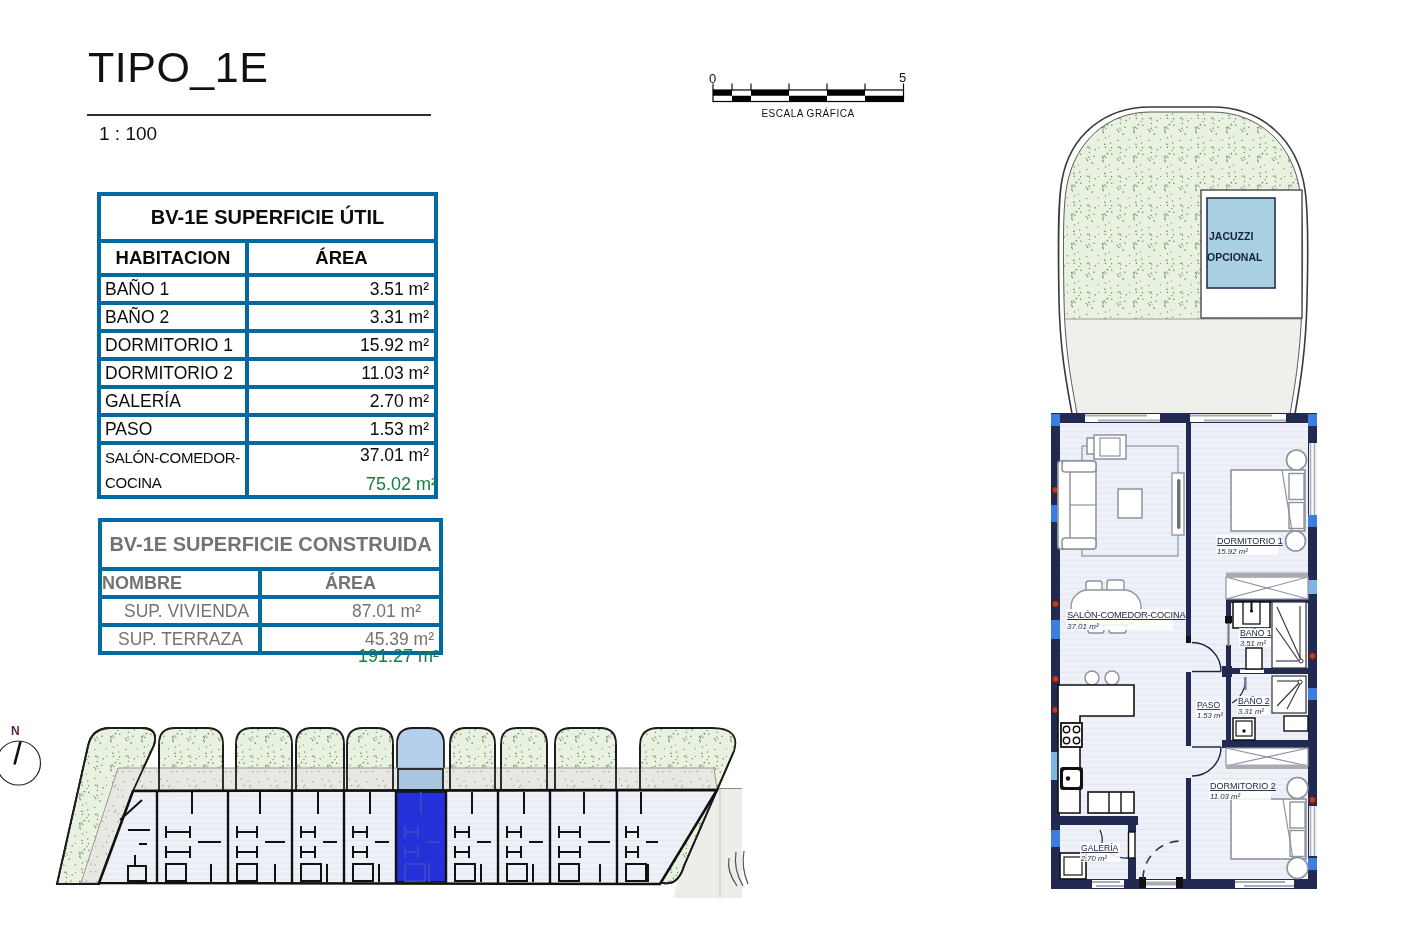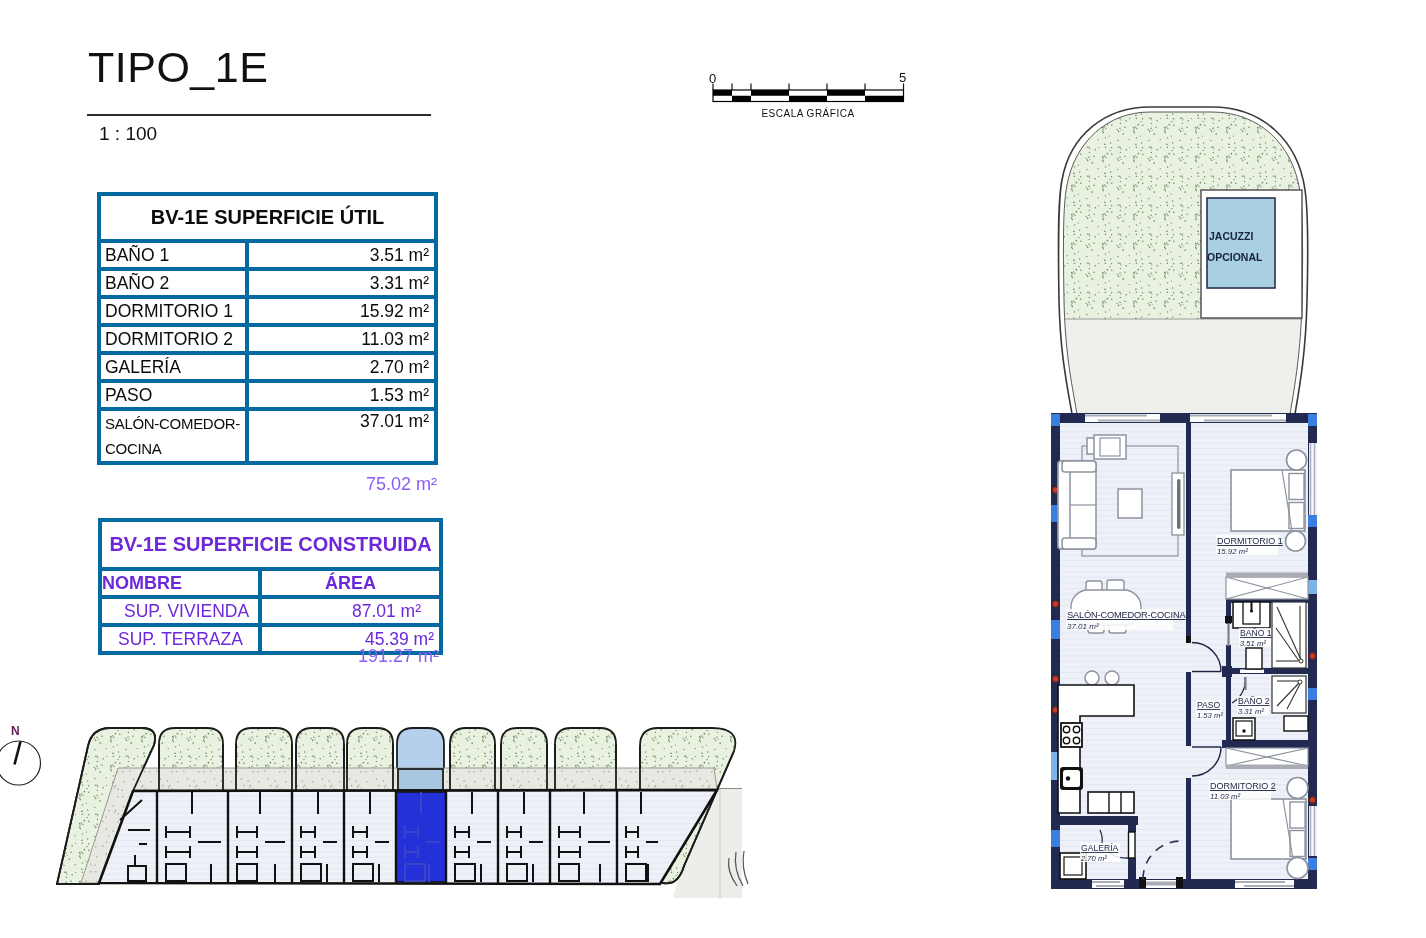--- a/index.html
+++ b/index.html
@@ -1,21 +1,21 @@
 <!DOCTYPE html>
 <html><head>
 <meta charset="utf-8">
 <style>
   html,body{margin:0;padding:0;background:#ffffff;}
   body{font-family:"Liberation Sans",sans-serif;}
   #page{position:relative;width:1426px;height:938px;overflow:hidden;background:#fff;}
   .abs{position:absolute;}
   table{border-collapse:collapse;table-layout:fixed;}
   td,th{border:4px solid #0369a1;overflow:hidden;white-space:nowrap;padding:0;}
-  .sum{font-size:18px;color:#8b5cf6;}
+  .sum{font-size:18px;color:#15803d;}
 </style>
 </head>
 <body>
 <div id="page">
 
 <div class="abs" style="left:88px;top:43px;font-size:43px;color:#111;letter-spacing:0.5px;">TIPO_1E</div>
 
 <div class="abs" style="left:87px;top:114px;width:344px;border-top:2px solid #2c2c2c;"></div>
 
 <div class="abs" style="left:99px;top:123px;font-size:19px;color:#111;">1 : 100</div>
@@ -23,20 +23,24 @@
 <table class="abs" style="left:97px;top:192px;width:337px;font-size:17.5px;color:#0c0c0c;">
   <colgroup>
         <col style="width:148px">
         <col style="width:189px">
       </colgroup>
   <tbody>
         <tr>
           <td colspan="2" style="height:43px;text-align:center;font-weight:bold;font-size:20px;">BV-1E SUPERFICIE ÚTIL</td>
         </tr>
   <tr>
+          <td style="height:30px;text-align:center;font-weight:bold;font-size:18.5px;">HABITACION</td>
+          <td style="text-align:center;font-weight:bold;font-size:18.5px;">ÁREA</td>
+        </tr>
+  <tr>
           <td style="height:24px;padding-left:4px;">BAÑO 1</td>
           <td style="text-align:right;padding-right:5px;">3.51 m²</td>
         </tr>
   <tr>
           <td style="height:24px;padding-left:4px;">BAÑO 2</td>
           <td style="text-align:right;padding-right:5px;">3.31 m²</td>
         </tr>
   <tr>
           <td style="height:24px;padding-left:4px;">DORMITORIO 1</td>
           <td style="text-align:right;padding-right:5px;">15.92 m²</td>
@@ -55,21 +59,21 @@
         </tr>
   <tr>
           <td style="height:50px;padding-left:4px;vertical-align:top;white-space:normal;line-height:25px;font-size:15px;letter-spacing:-0.3px;">SALÓN-COMEDOR-COCINA</td>
           <td style="text-align:right;padding-right:5px;vertical-align:top;">37.01 m²</td>
         </tr>
 </tbody>
     </table>
 
 <div class="abs sum" style="left:97px;top:474px;width:340px;text-align:right;">75.02 m²</div>
 
-<table class="abs" style="left:98px;top:518px;width:341px;font-size:17.5px;color:#6d28d9;">
+<table class="abs" style="left:98px;top:518px;width:341px;font-size:17.5px;color:#737373;">
   <colgroup>
         <col style="width:160px">
         <col style="width:181px">
       </colgroup>
   <tbody>
         <tr>
           <td colspan="2" style="height:45px;text-align:center;font-weight:bold;font-size:20px;">BV-1E SUPERFICIE CONSTRUIDA</td>
         </tr>
   <tr>
           <td style="height:24px;text-align:left;font-weight:bold;font-size:18px;">NOMBRE</td>

